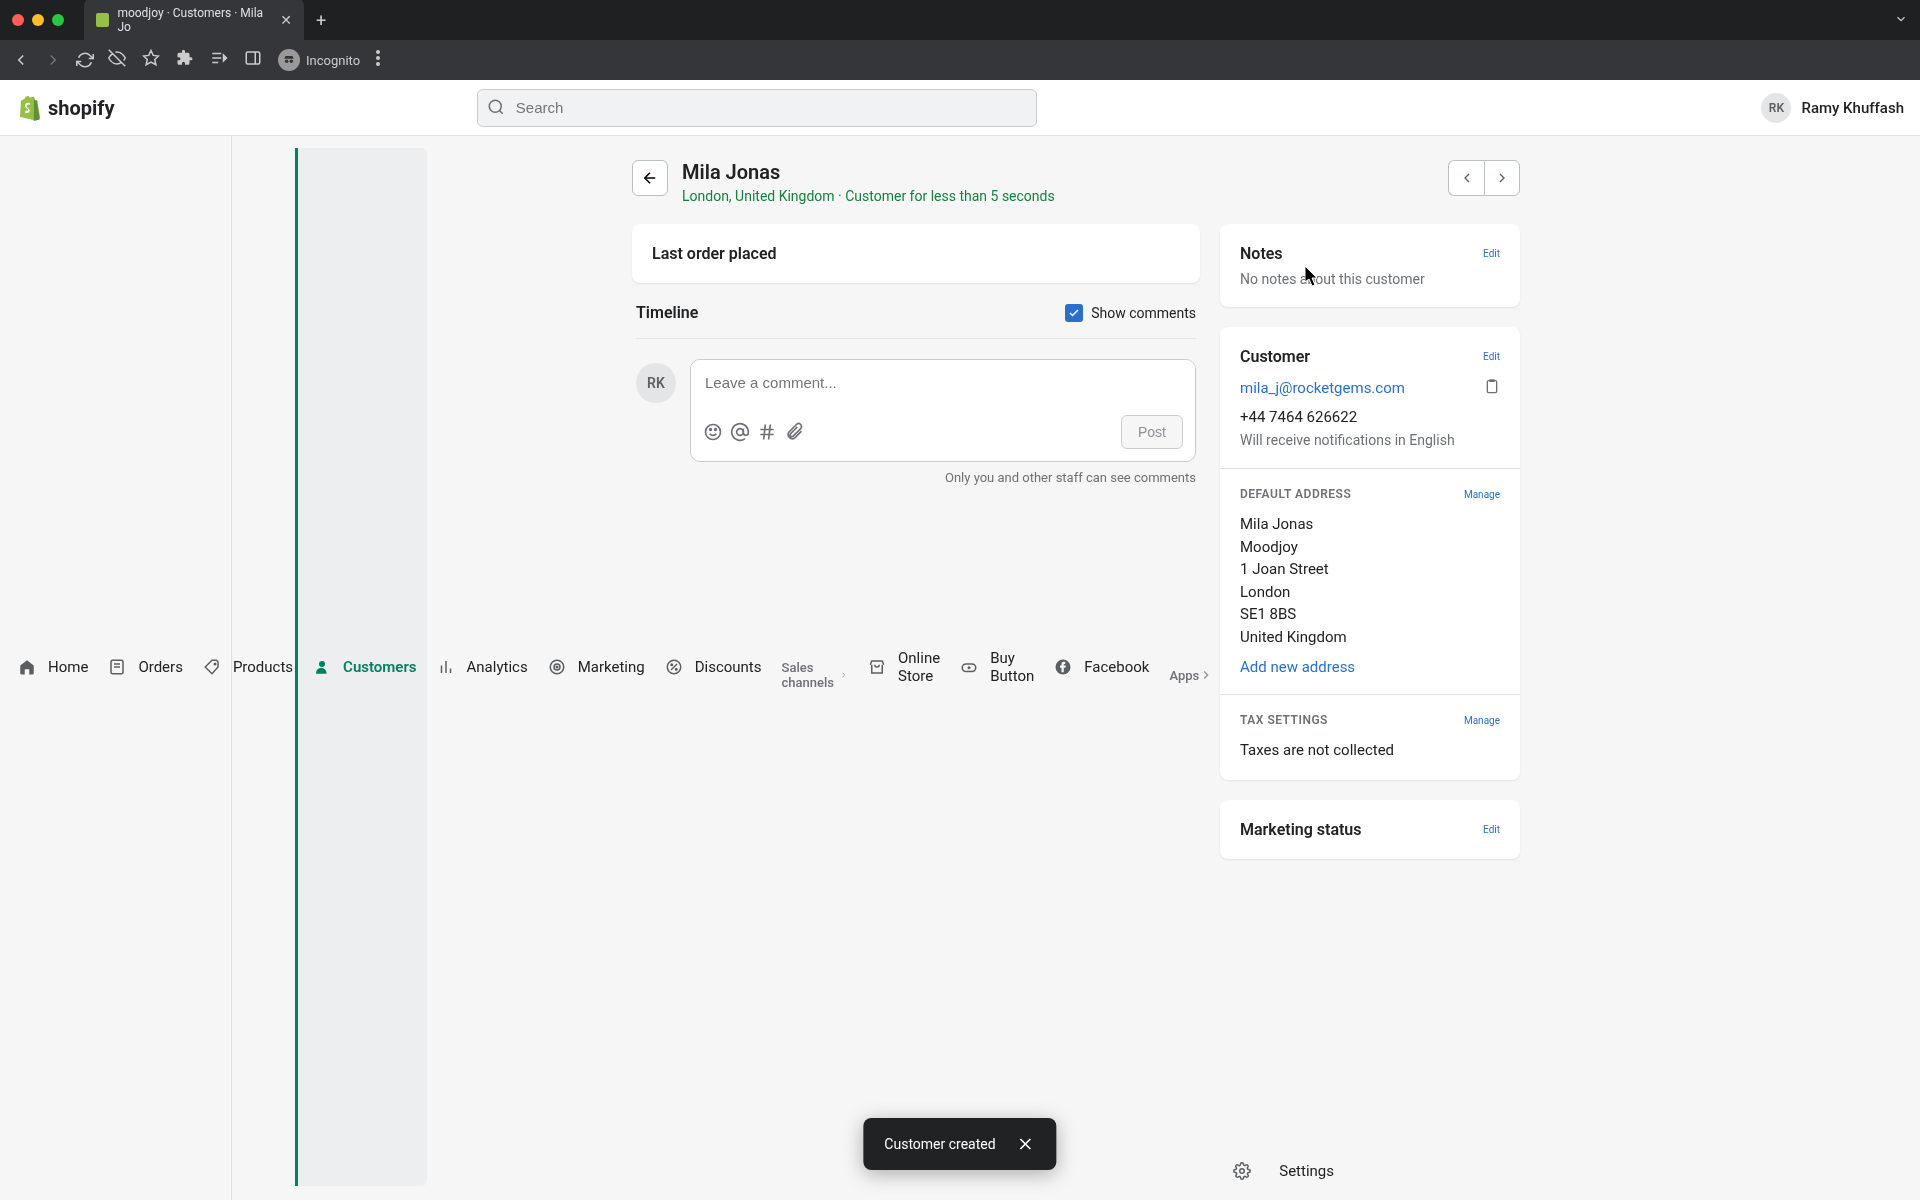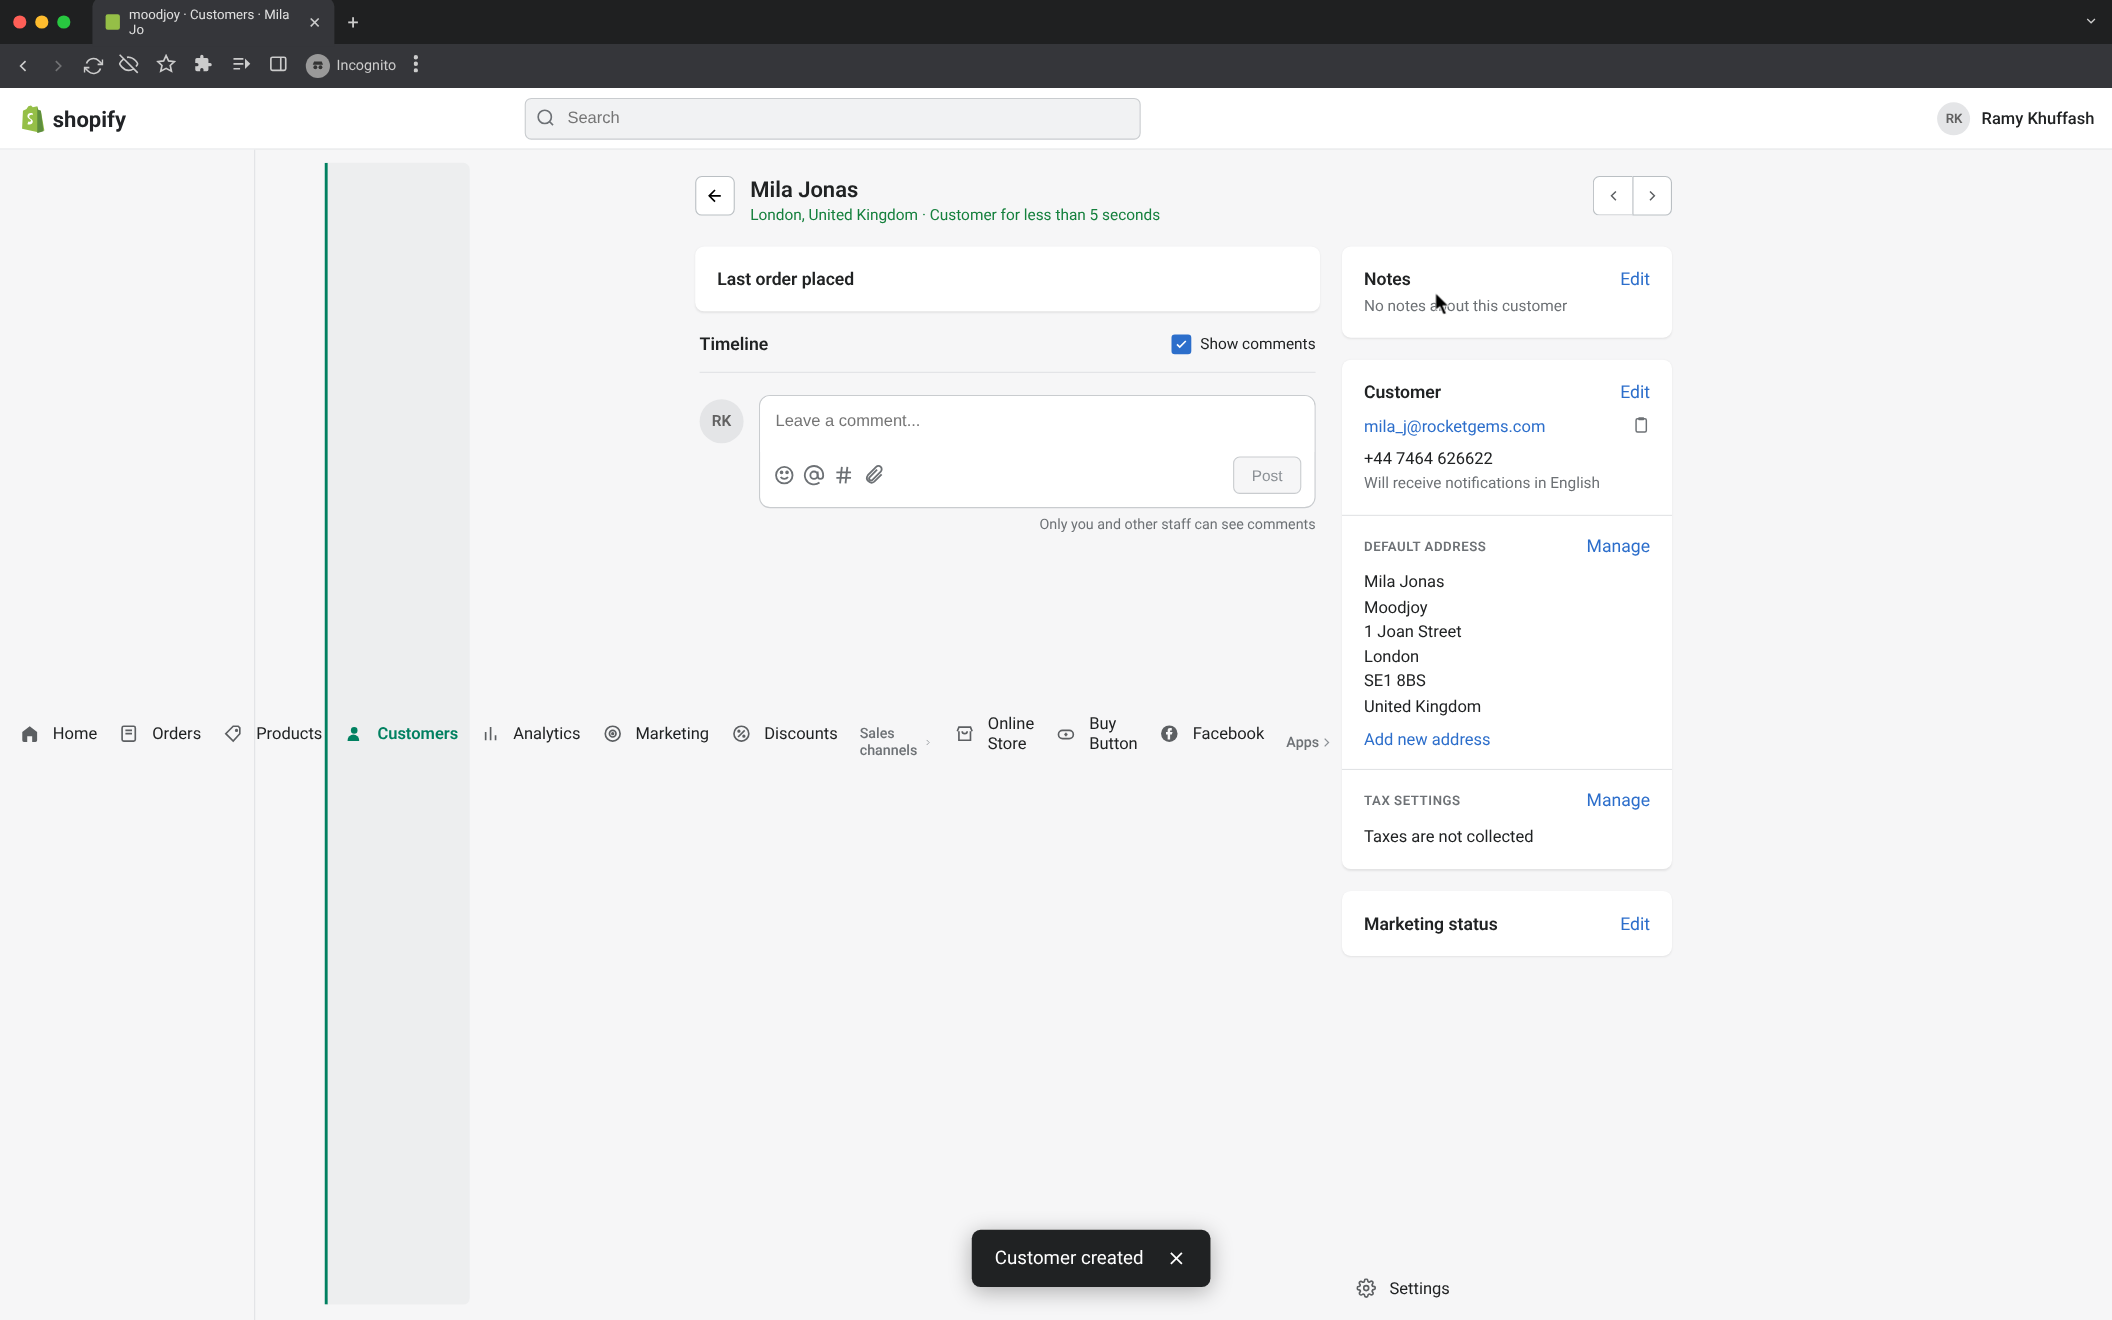--- a/index.html
+++ b/index.html
@@ -39,41 +39,41 @@
 
   
   .layout { display: flex; height: calc(100vh - 136px); }
   .sidebar { width: 232px; background: #f6f6f7; border-right: 1px solid #e1e3e5; padding: 12px 8px; display: flex; }
   .nav-item { display: flex; align-items: center; gap: 12px; padding: 6px 10px; border-radius: 6px; font-size: 15px; color: #202223; cursor: pointer; margin-bottom: 2px; }
   .nav-item.active { background: #edeeef; color: #008060; font-weight: 600; border-left: 3px solid #008060; margin-left: -8px; padding-left: 15px; border-radius: 0 6px 6px 0;}
   .nav-icon { width: 18px; height: 18px; display: flex; align-items: center; justify-content: center; color: #5c5f62; flex-shrink: 0; }
   .nav-item.active .nav-icon { color: #008060; }
   .nav-section { display: flex; justify-content: space-between; align-items: center; padding: 10px 10px 6px; font-size: 13px; color: #6d7175; font-weight: 500; margin-top: 10px;}
   .nav-section svg { color: #8c9196;}
-  .settings-item { margin-top: auto; display: flex; align-items: center; gap: 12px; padding: 8px 10px; font-size: 15px; color: #202223; cursor: pointer; }
+  .settings-item { margin-top: auto; display: flex; align-items: center; gap: 28px; padding: 8px 10px; font-size: 15px; color: #202223; cursor: pointer; }
 
   .main { flex: 1; overflow-y: auto; padding: 24px 0 120px; }
   .content { max-width: 920px; margin: 0 auto; padding: 0 16px; display: flex; gap: 20px; align-items: flex-start; }
   .header-row { max-width: 920px; margin: 0 auto 20px; padding: 0 16px; display: flex; align-items: flex-start; }
   .back-btn { width: 36px; height: 36px; border: 1px solid #babfc3; border-radius: 6px; background: #fff; display: flex; align-items: center; justify-content: center; cursor: pointer; margin-right: 14px; }
   .header-text h1 { font-size: 20px; font-weight: 600; margin-bottom: 4px; }
   .header-sub { font-size: 14px; color: #15803d; }
   .pager { display: flex; margin-left: auto; }
   .pager button { width: 36px; height: 36px; border: 1px solid #babfc3; background: #fff; display: flex; align-items: center; justify-content: center; cursor: pointer; color:#5c5f62;}
   .pager button:first-child { border-radius: 6px 0 0 6px; border-right: none;}
   .pager button:last-child { border-radius: 0 6px 6px 0; }
 
   .col-left { flex: 1; }
   .col-right { width: 300px; }
 
   .card { background: #fff; border-radius: 8px; box-shadow: 0 1px 2px rgba(0,0,0,0.08); margin-bottom: 20px; }
   .card-pad { padding: 20px; }
   .card-title { font-size: 16px; font-weight: 600; }
   .card-header { display: flex; justify-content: space-between; align-items: center; }
-  .link { color: #2c6ecb; font-size: 16px; cursor: pointer; }
+  .link { color: #2c6ecb; font-size: 10px; cursor: pointer; }
 
   .empty-state { text-align: center; padding: 40px 20px 60px; }
   .empty-illust { margin: 20px auto 30px; width: 140px; height: 140px; position: relative; }
   .empty-msg { font-size: 18px; color: #202223; margin-bottom: 24px; }
   .btn-primary { background: #008060; color: #fff; border: none; padding: 10px 18px; border-radius: 6px; font-size: 14px; font-weight: 500; cursor: pointer; }
 
   
   .timeline-header { display: flex; justify-content: space-between; align-items: center; padding: 0 0 16px; }
   .timeline-title { font-size: 16px; font-weight: 600; }
   .checkbox-wrap { display: flex; align-items: center; gap: 8px; font-size: 14px; }
@@ -92,21 +92,21 @@
   .notes-empty { color: #6d7175; font-size: 14px; margin-top: 8px; }
   .cust-email { display:flex; justify-content:space-between; align-items:center; margin-top:12px;}
   .cust-phone { font-size: 15px; margin-top: 10px; }
   .cust-lang { font-size: 14px; color: #6d7175; margin-top: 6px; }
   .sub-section { border-top: 1px solid #e1e3e5; padding: 18px 20px; }
   .sub-header { display: flex; justify-content: space-between; align-items: center; margin-bottom: 12px;}
   .sub-title { font-size: 12px; font-weight: 600; letter-spacing: 0.5px; color: #6d7175; }
   .addr-line { font-size: 15px; line-height: 1.5; }
 
   
-  .toast { position: fixed; bottom: 30px; left: 50%; transform: translateX(-50%); background: #202223; color: #fff; padding: 16px 21px; border-radius: 8px; display: flex; align-items: center; gap: 20px; font-size: 17px; box-shadow: 0 4px 20px rgba(0,0,0,0.3); margin-left: 32px; }
+  .toast { position: fixed; bottom: 30px; left: 50%; transform: translateX(-50%); background: #202223; color: #fff; padding: 16px 21px; border-radius: 8px; display: flex; align-items: center; gap: 20px; font-size: 14px; box-shadow: 0 4px 20px rgba(0,0,0,0.3); }
   .toast-close { cursor: pointer; font-size: 22px; display:flex; }
 
   
   .cursor { position: fixed; top: 266px; left: 1305px; pointer-events: none; z-index: 9999; }
 
   
   .illust-circle { width: 140px; height: 140px; border-radius: 50%; background: #e9eef5; position: relative; overflow: hidden;}
   .illust-tray { position: absolute; bottom: 0; left: 0; right: 0; height: 50px; background: #3a9086; }
   .illust-doc1 { position: absolute; top: 18px; left: 20px; width: 56px; height: 78px; background: #fff; border-radius: 3px; box-shadow: 0 2px 4px rgba(0,0,0,0.1);}
   .illust-doc1::before { content:''; position:absolute; top:8px; left:8px; width:28px; height:5px; background:#2c6ecb; border-radius:2px;}

